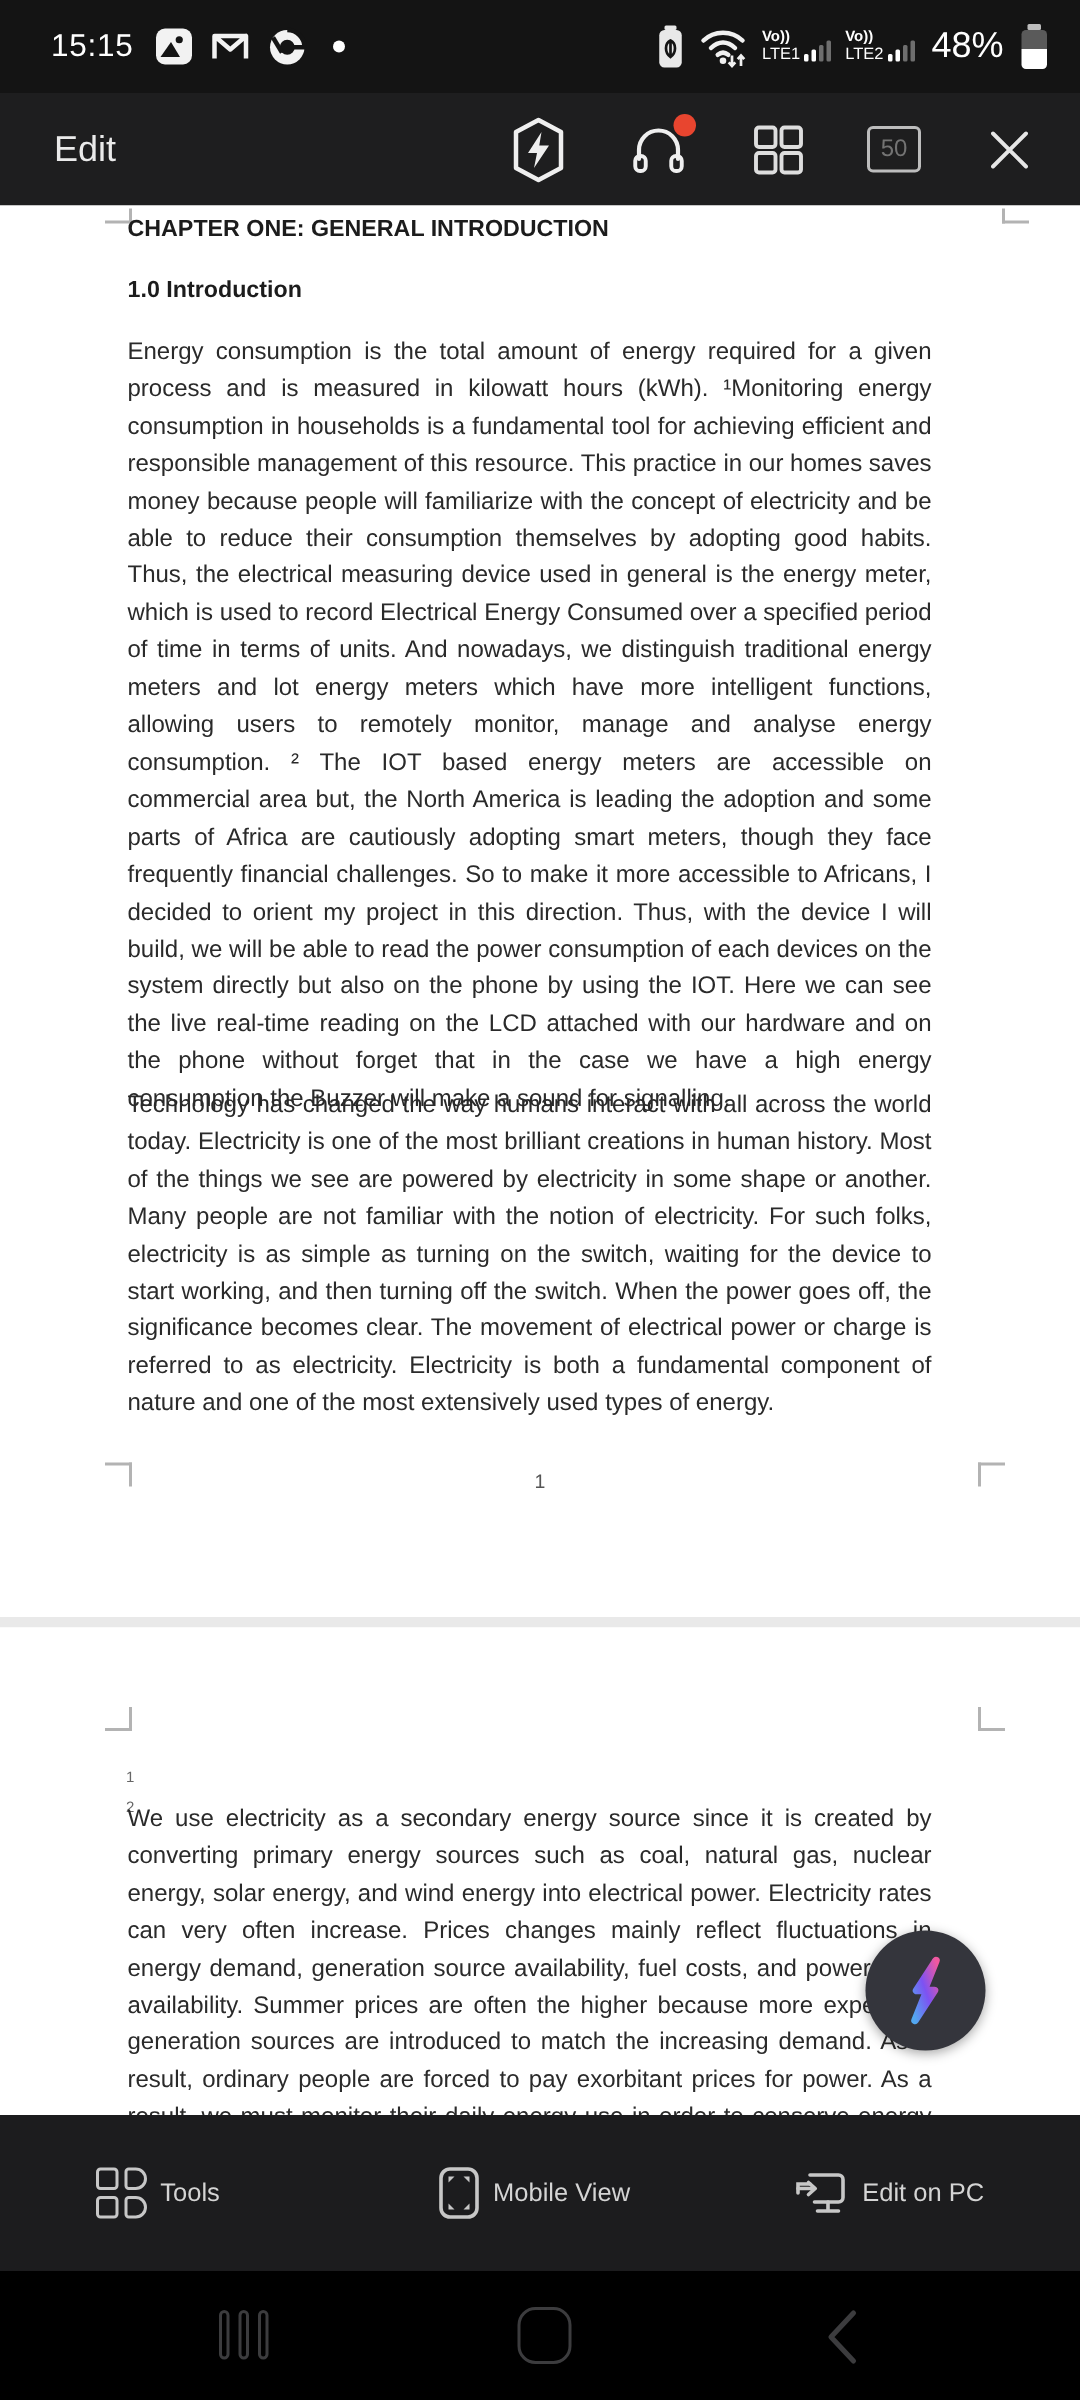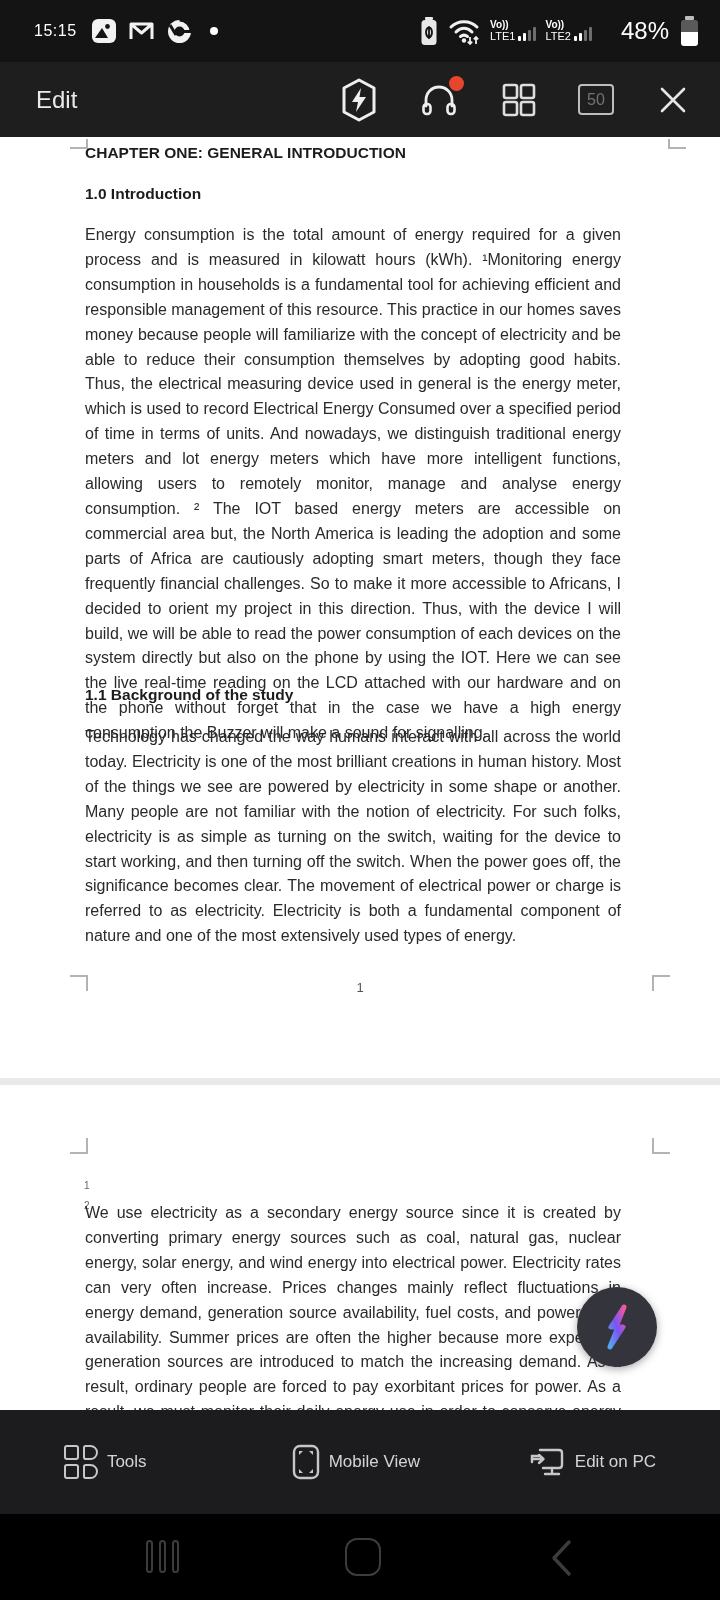--- a/index.html
+++ b/index.html
@@ -8,35 +8,35 @@
     position:relative; width:720px; height:1600px; overflow:hidden;
     font-family:"Liberation Sans","DejaVu Sans",sans-serif; background:#fff;
   }
 
   
   .status-bar {
     position:absolute; top:0; left:0; width:720px; height:62px;
     background:#141414; color:#fff; display:flex; align-items:center;
     padding:0 22px 0 34px;
   }
-  .sb-time { font-size:16px; letter-spacing:.5px; }
+  .sb-time { font-size:21px; letter-spacing:.5px; }
   .sb-left-icons { display:flex; align-items:center; gap:11px; margin-left:14px; }
   .sb-dot { width:8px; height:8px; border-radius:50%; background:#fff; margin-left:6px; }
   .sb-right { margin-left:auto; display:flex; align-items:center; gap:9px; }
   .net-block { display:flex; align-items:flex-end; gap:3px; }
   .net-labels { display:flex; flex-direction:column; align-items:flex-start; line-height:1; }
   .net-volte { font-size:10px; font-weight:700; }
   .net-name  { font-size:11px; margin-top:1px; }
   .sig-bars { display:flex; align-items:flex-end; gap:2px; height:16px; padding-bottom:1px; }
   .sig-bars i { display:block; width:3px; border-radius:1px; }
   .sig-bars i:nth-child(1){height:5px;background:#fff;}
   .sig-bars i:nth-child(2){height:8px;background:#fff;}
   .sig-bars i:nth-child(3){height:11px;background:#6e6e6e;}
   .sig-bars i:nth-child(4){height:14px;background:#6e6e6e;}
-  .sb-batt-pct { font-size:24px; margin-left:20px; }
+  .sb-batt-pct { font-size:24px; margin-left:2px; }
   .batt-icon { position:relative; width:17px; height:30px; margin-left:3px; }
   .batt-icon .cap { position:absolute; top:0; left:4px; width:9px; height:4px; background:#bdbdbd; border-radius:1px; }
   .batt-icon .body {
     position:absolute; top:4px; left:0; width:17px; height:26px; border-radius:3px;
     background:linear-gradient(to top,#ffffff 52%,#5a5a5a 52%);
   }
 
   
   .edit-bar {
     position:absolute; top:62px; left:0; width:720px; height:75px;
@@ -227,21 +227,20 @@
       </span>
     </span>
   </div>
 
   <div class="page page1">
     <span class="corner c-tl1"></span>
     <span class="corner c-tr1"></span>
     <div class="doc-heading" style="top:7px;">CHAPTER ONE: GENERAL INTRODUCTION</div>
     <div class="doc-heading" style="top:48px;">1.0 Introduction</div>
     <div class="doc-par" style="top:86px;">Energy consumption is the total amount of energy required for a given process and is measured in kilowatt hours (kWh). ¹Monitoring energy consumption in households is a fundamental tool for achieving efficient and responsible management of this resource.  This practice in our homes saves money because people will familiarize with the concept of electricity and be able to reduce their consumption themselves by adopting good habits. Thus, the electrical measuring device used in general is the energy meter, which is used to record Electrical Energy Consumed over a specified period of time in terms of units. And nowadays, we distinguish traditional energy meters and lot energy meters which have more intelligent functions, allowing users to remotely monitor, manage and analyse energy consumption. ² The IOT based energy meters are accessible on commercial area but, the North America is leading the adoption and some parts of Africa are cautiously adopting smart meters, though they face frequently financial challenges. So to make it more accessible to Africans, I decided to orient my project in this direction. Thus, with the device I will build, we will be able to read the power consumption of each devices on the system directly but also on the phone by using the IOT. Here we can see the live real-time reading on the LCD attached with our hardware and on the phone without forget that in the case we have a high energy consumption the Buzzer will make a sound for signalling.</div>
-    <div class="doc-heading" style="top:549px;">1.1 Background of the study</div>
     <div class="doc-par" style="top:588px;">Technology has changed the way humans interact with all across the world today. Electricity is one of the most brilliant creations in human history. Most of the things we see are powered by electricity in some shape or another. Many people are not familiar with the notion of electricity. For such folks, electricity is as simple as turning on the switch, waiting for the device to start working, and then turning off the switch. When the power goes off, the significance becomes clear. The movement of electrical power or charge is referred to as electricity. Electricity is both a fundamental component of nature and one of the most extensively used types of energy.</div>
     <span class="corner c-bl1"></span>
     <span class="corner c-br1"></span>
     <div class="page-number" style="top:843px;">1</div>
   </div>
 
   <div class="page-sep"></div>
 
   <div class="page page2">
     <span class="corner c-tl2"></span>

